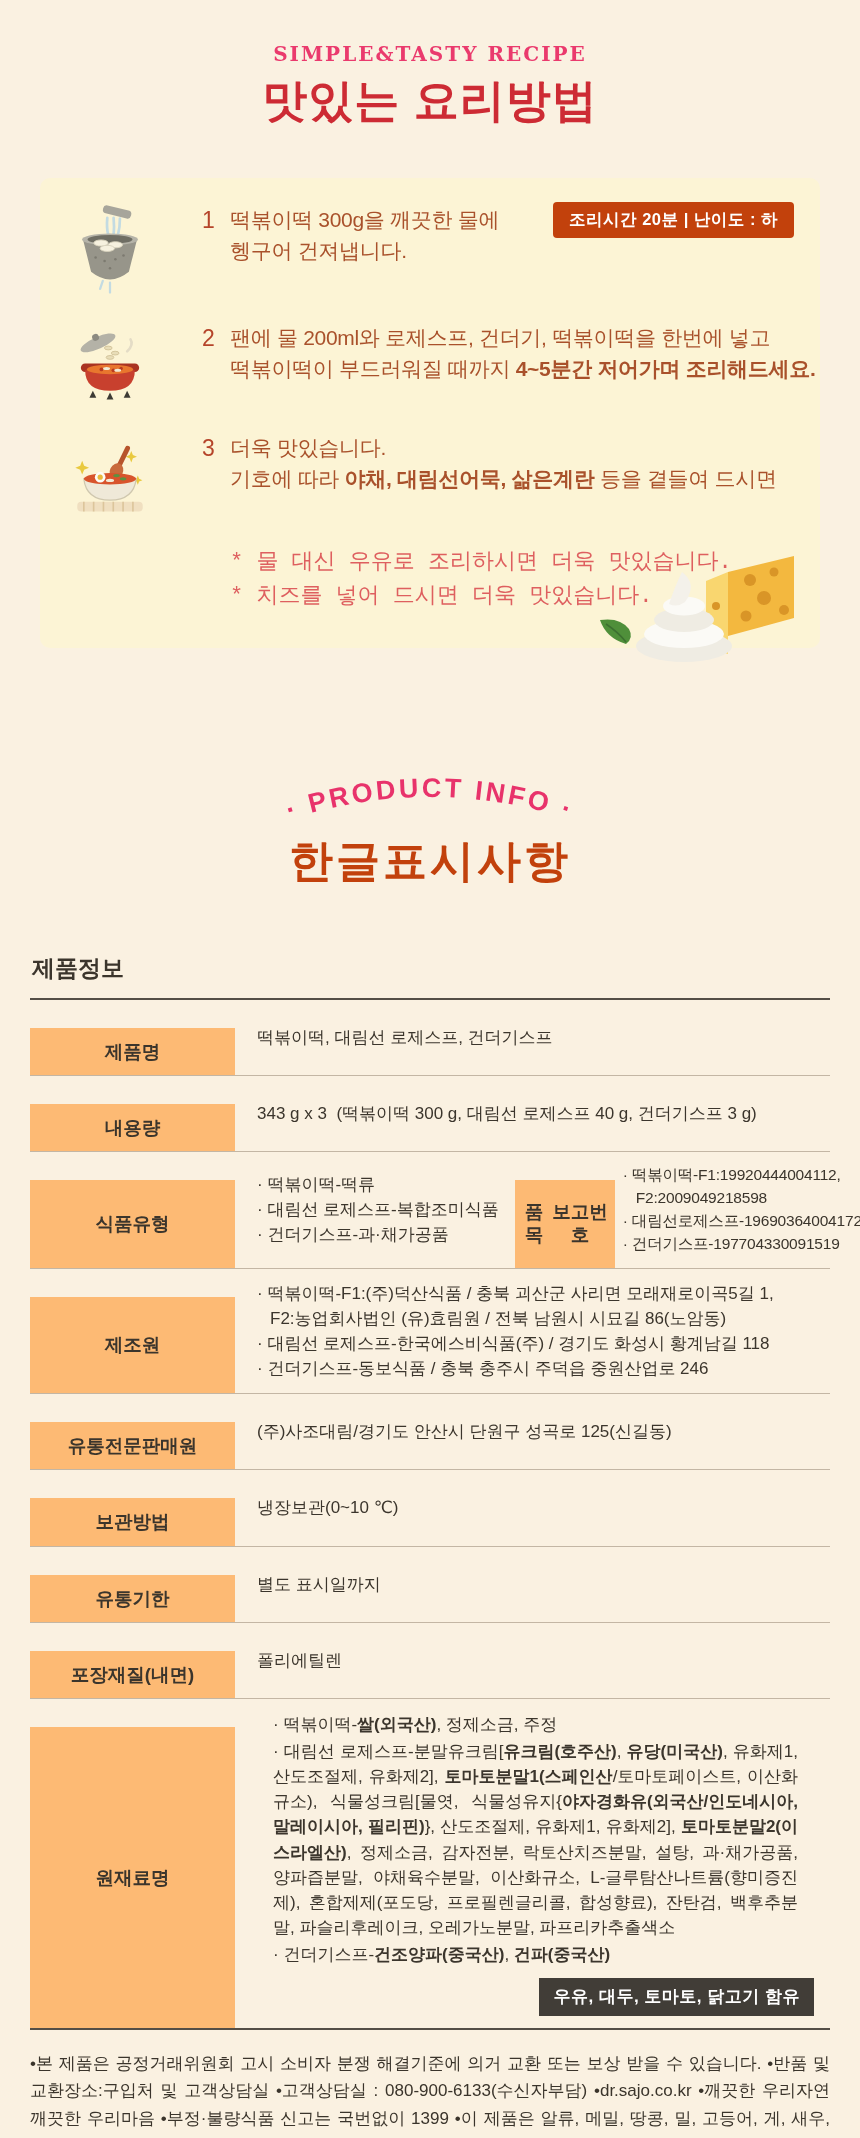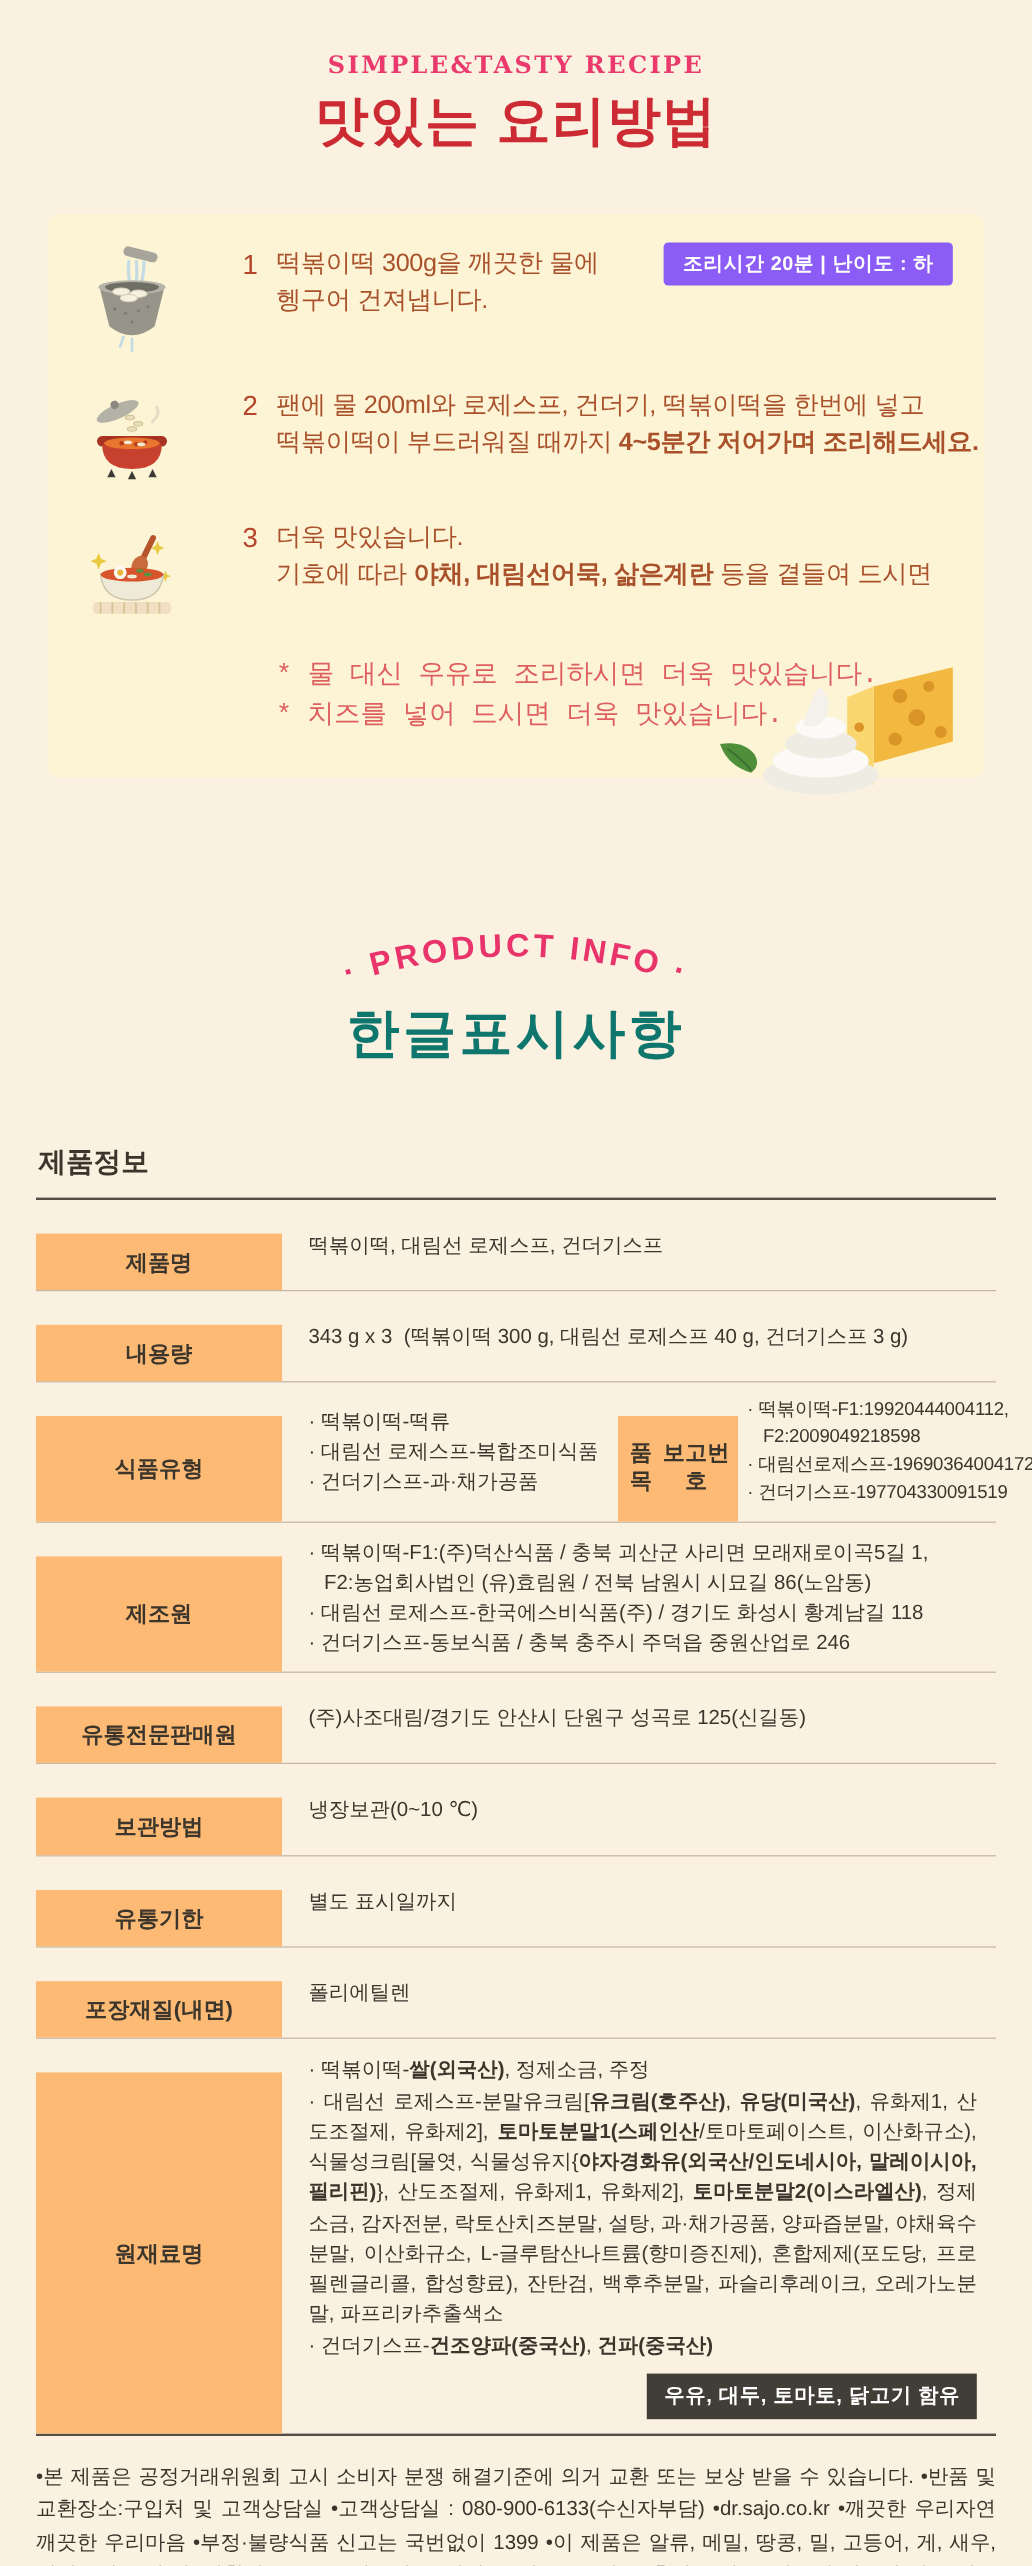--- a/index.html
+++ b/index.html
@@ -18,39 +18,39 @@
   .title { margin:10px 0 13px; font-size:45px; color:#cd2b34; letter-spacing:1px; line-height:1.1; }
   .t-light { font-weight:600; }
   .t-bold  { font-weight:800; }
 
   
   .recipe-box {
     position:relative; margin:52px 40px 0; background:#fcf4d5;
     border-radius:10px; padding:26px 30px 34px 34px;
   }
   .cook-badge {
-    position:absolute; top:24px; right:26px; background:#8b5cf6; color:#fff;
+    position:absolute; top:24px; right:26px; background:#c2410c; color:#fff;
     font-weight:700; font-size:16.5px; padding:7px 16px; border-radius:4px;
     letter-spacing:.5px; white-space:nowrap;
   }
   .step { display:flex; align-items:flex-start; margin-bottom:22px; }
   .step:last-of-type { margin-bottom:0; }
   .step-icon { flex:0 0 72px; width:72px; margin-right:56px; display:flex; justify-content:center; }
   .step-num { flex:0 0 28px; font-size:23px; color:#b5442a; line-height:1.45; }
   .step-text { font-size:21px; line-height:1.5; color:#a9512b; letter-spacing:-.3px; }
   .step-text div { white-space:nowrap; }
   .seg-b { font-weight:700; }
   .notes { margin:10px 0 0 156px; color:#de5f5f; font-size:22px; line-height:1.55;font-family:Liberation Mono, monospace; }
   .notes div { white-space:nowrap; }
   .decor { position:absolute; right:8px; bottom:-16px; width:212px; height:150px; }
 
   
   .pinfo { text-align:center; margin-top:118px; }
   .arch-svg { display:block; margin:0 auto; }
-  .hangul-title { font-size:44px; font-weight:800; margin:2px 0 0; letter-spacing:3px; color:#0f766e; }
+  .hangul-title { font-size:44px; font-weight:800; margin:2px 0 0; letter-spacing:3px; color:#c2410c; }
 
   
   .details { margin:62px 30px 0; }
   .sec-head { font-size:23px; font-weight:700; margin:0 0 14px 2px; }
   .ptable { border-top:2px solid #544e46; border-bottom:2px solid #544e46; }
   .prow { display:grid; grid-template-columns:205px 1fr; border-top:1px solid #c3b6a4; }
   .prow:first-child { border-top:none; }
   .plabel {
     background:#fdba74; display:flex; align-items:center; justify-content:center;
     text-align:center; font-weight:700; font-size:18.5px; padding:12px 4px; line-height:1.25;margin-top:28px;
@@ -58,21 +58,21 @@
   .pval {
     padding:12px 16px 12px 22px; font-size:17px; line-height:1.48;
     display:flex; flex-direction:column; justify-content:center;
   }
   .pval[data-bind] { white-space:pre-wrap; }
   .pval.list div { white-space:nowrap; }
   .prow.four { grid-template-columns:205px 1fr 100px 292px; }
   .plabel.sub { flex-direction:row;font-family:Liberation Serif, serif; }
   .pval.small { font-size:15.5px; padding:12px 4px 12px 8px; letter-spacing:-.2px; }
   .indent { padding-left:13px; }
-  .ing { margin:1px 0; text-align:justify; }
+  .ing { margin:1px 16px; text-align:justify; }
   .allergen-row { display:flex; justify-content:flex-end; margin-top:10px; }
   .allergen {
     background:#413d37; color:#fff; font-weight:700; font-size:17px;
     padding:6px 14px; letter-spacing:.5px; white-space:nowrap;
   }
 
   
   .notice { margin:20px 30px 24px; font-size:17px; line-height:1.62; text-align:justify; color:#3a342b; }
 </style>
 </head>

